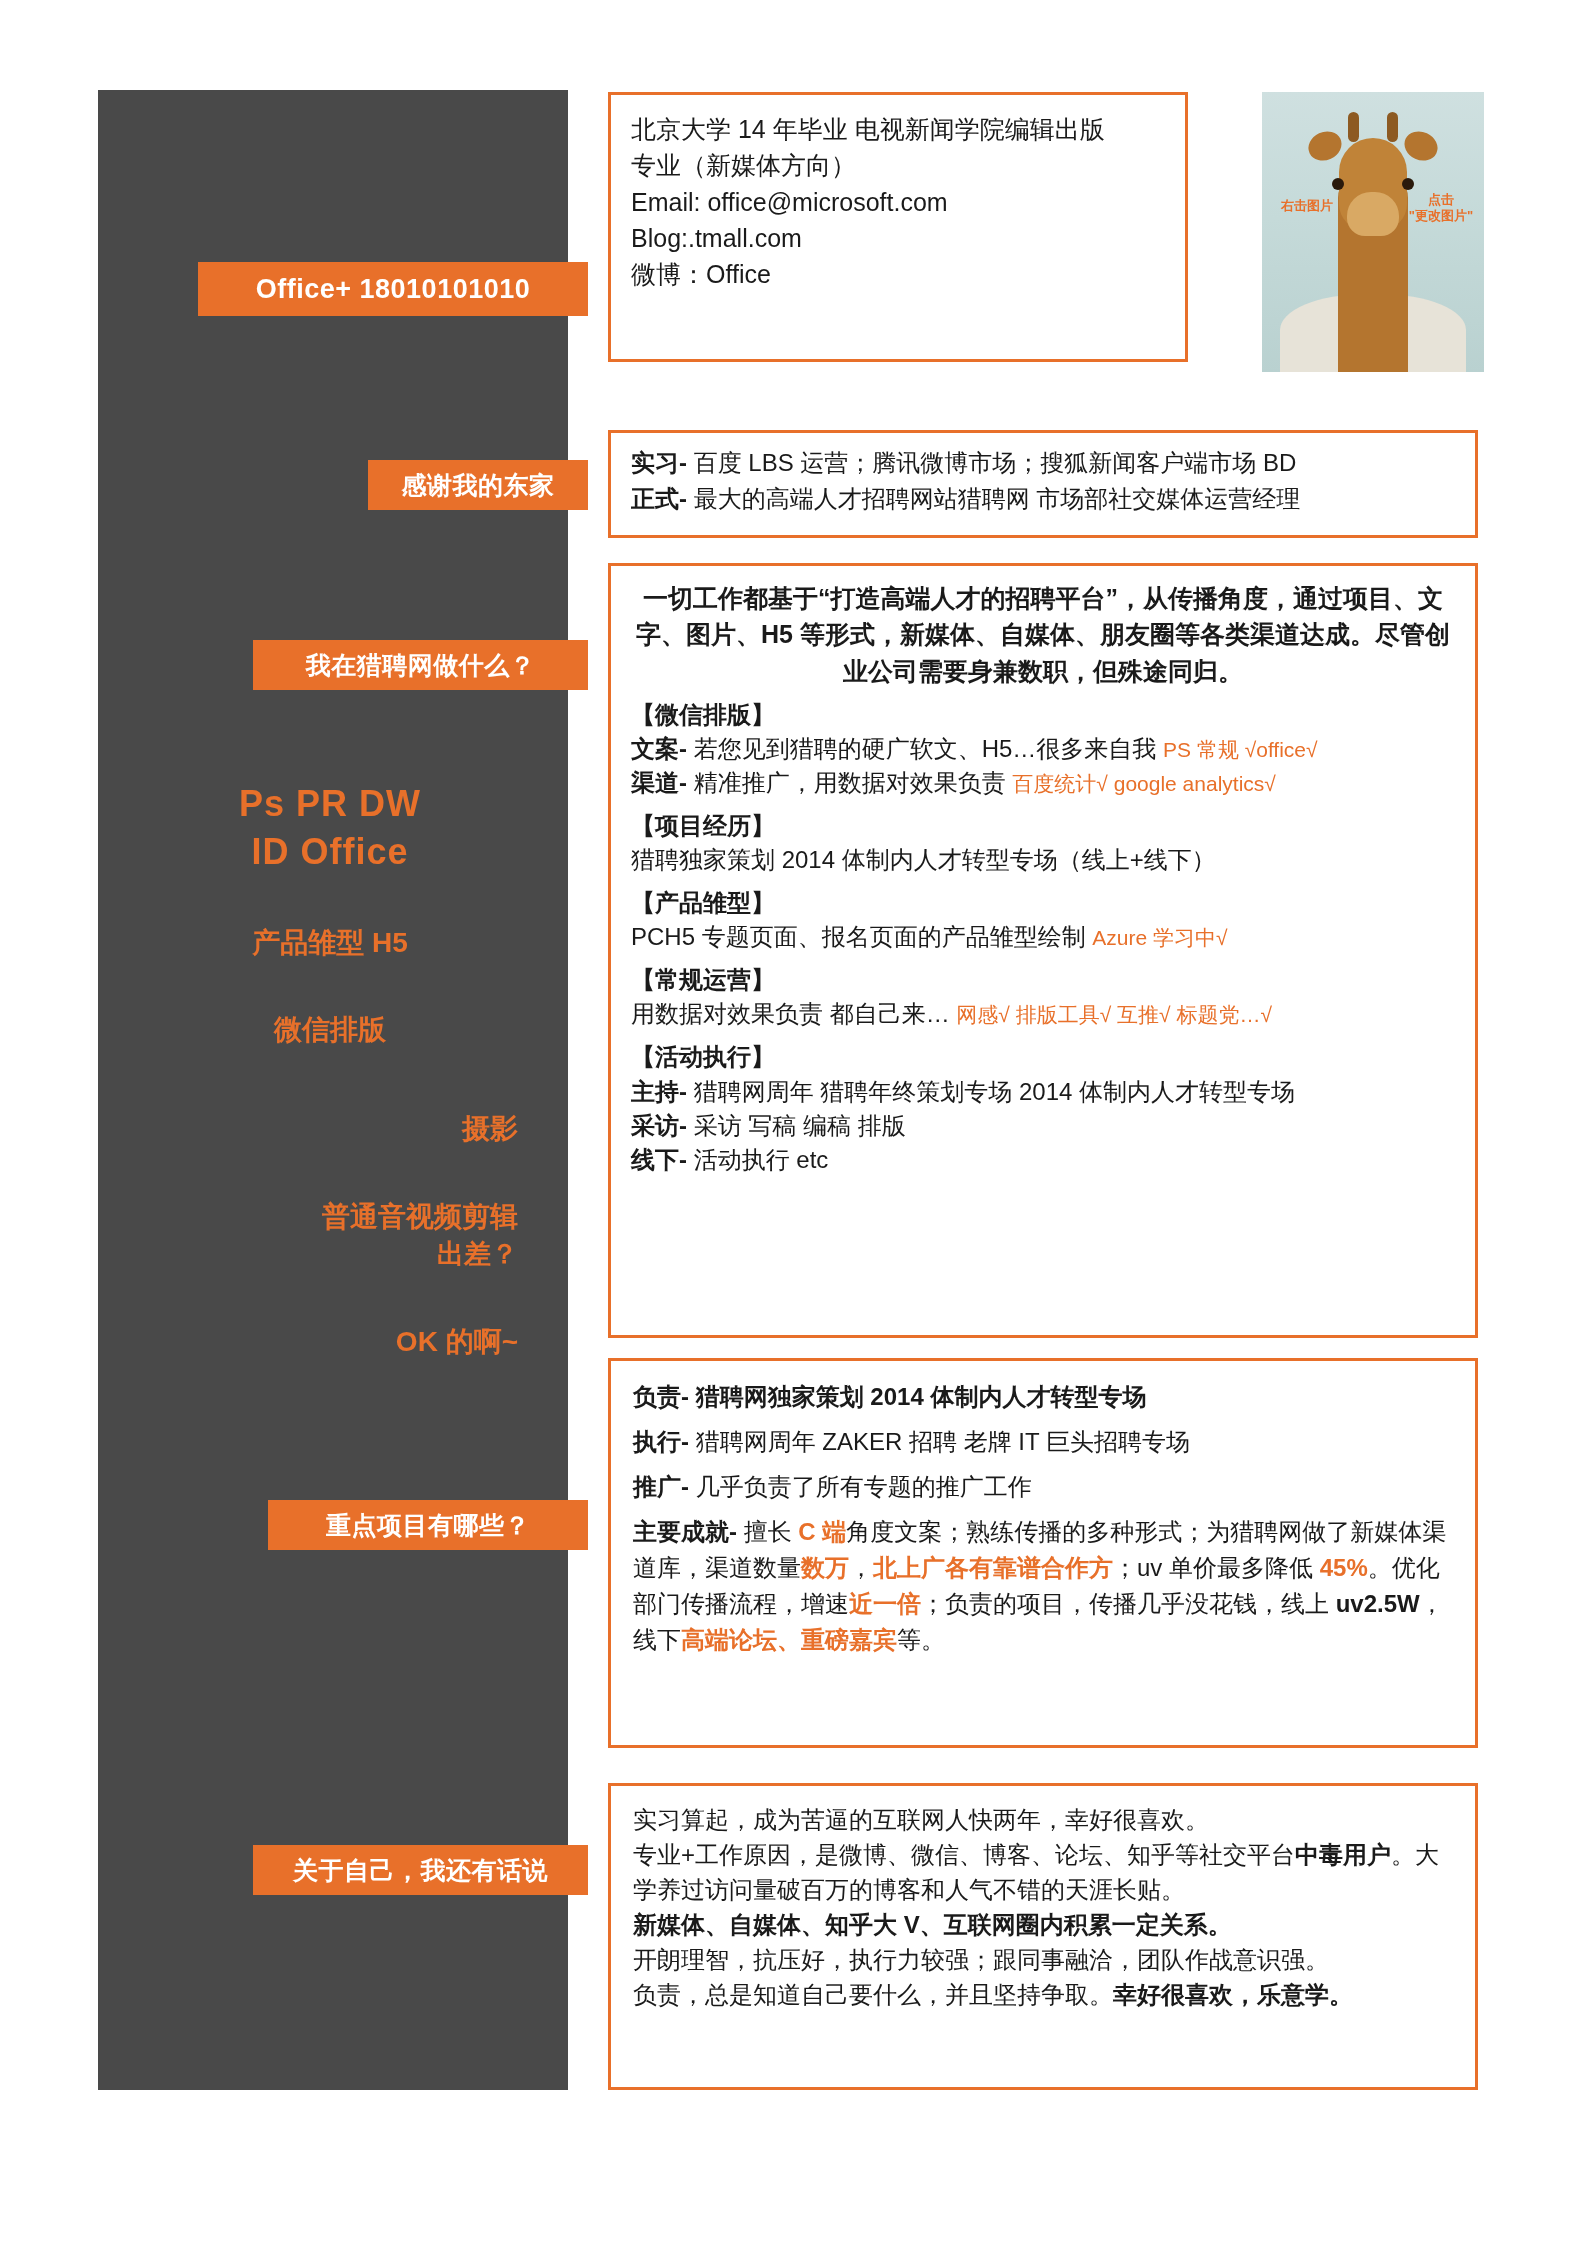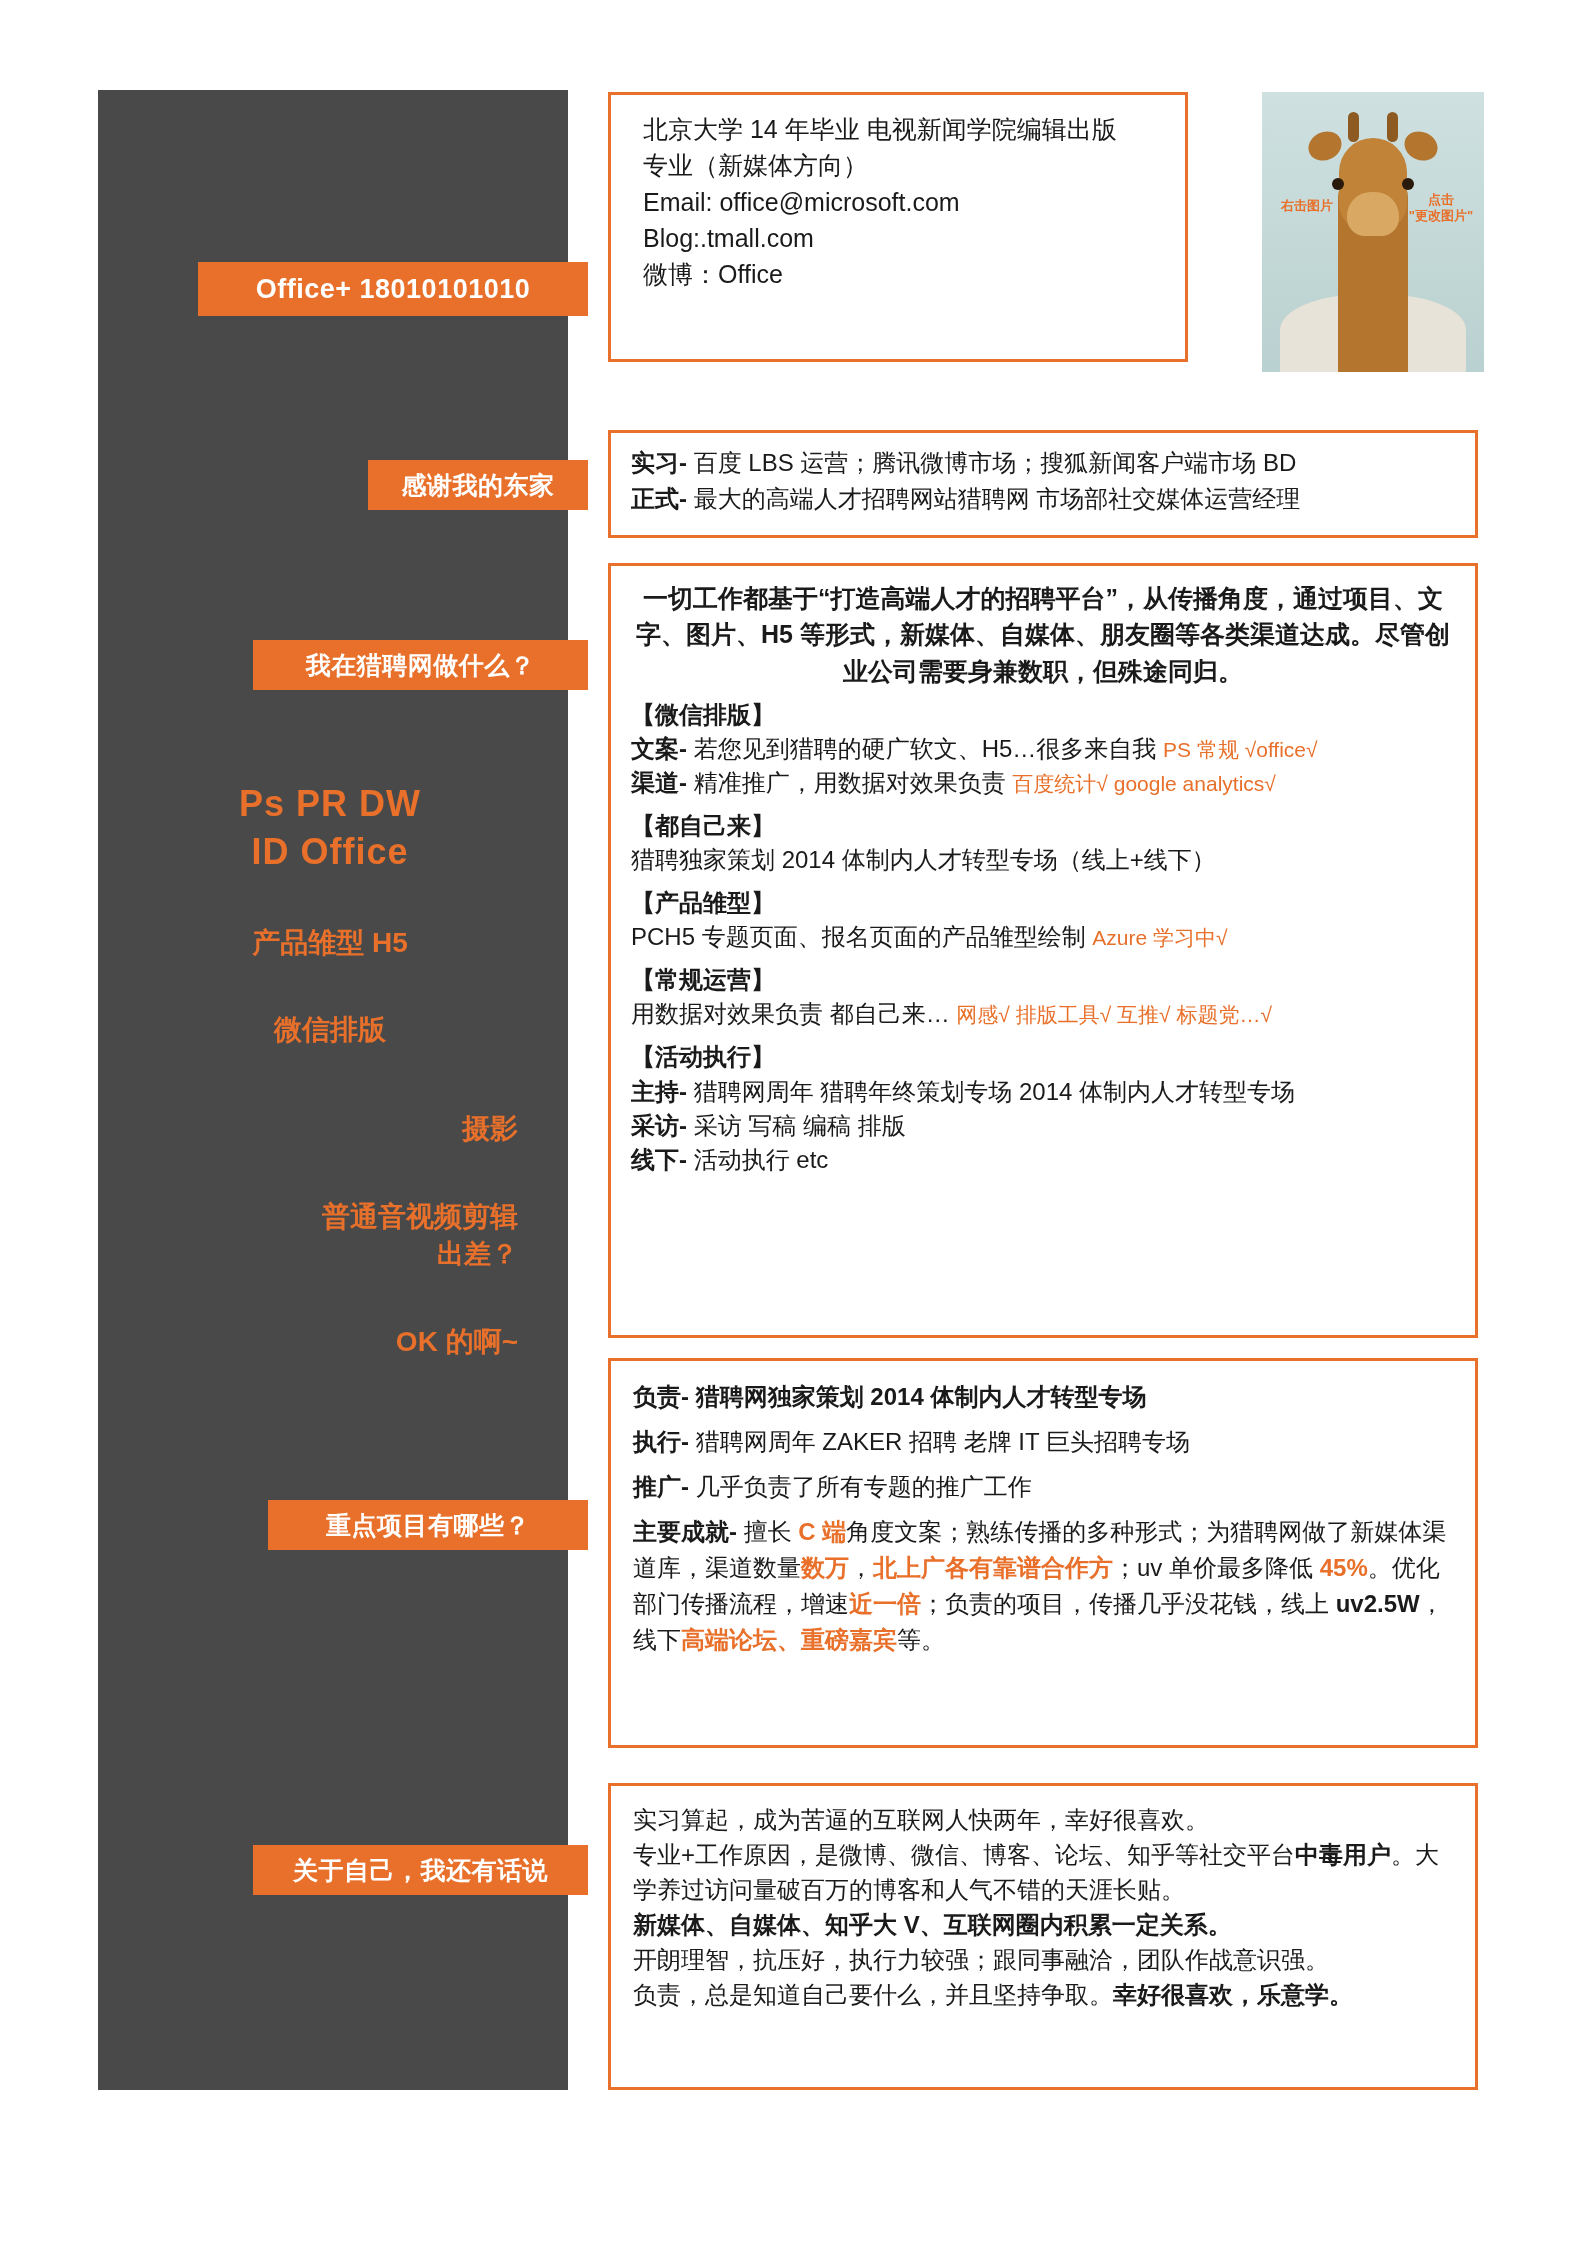--- a/index.html
+++ b/index.html
@@ -83,21 +83,21 @@
     line-height: 1.4;
   }
   .skills .right-al { text-align: right; padding-right: 22px; }
 
   
   .box {
     position: absolute;
     border: 3px solid #E8702A;
     box-sizing: border-box;
     background: #ffffff;
-    padding: 16px 32px;
+    padding: 16px 20px;
     color: #1a1a1a;
     font-size: 25px;
     line-height: 1.45;
   }
   .box-header { left: 608px; top: 92px;  width: 580px; height: 270px; }
   .box-exp    { left: 608px; top: 430px; width: 870px; height: 108px; }
   .box-main   { left: 608px; top: 563px; width: 870px; height: 775px; overflow: hidden; }
   .box-proj   { left: 608px; top: 1358px; width: 870px; height: 390px; }
   .box-self   { left: 608px; top: 1783px; width: 870px; height: 307px; }
 
@@ -278,21 +278,21 @@
       <span class="b">文案-</span>
       <span>若您见到猎聘的硬广软文、H5…很多来自我</span>
       <span class="sm-orange">PS 常规 √office√</span>
     </div>
     <div>
       <span class="b">渠道-</span>
       <span>精准推广，用数据对效果负责</span>
       <span class="sm-orange">百度统计√ google analytics√</span>
     </div>
 
-    <div class="mt b">【都自己来】</div>
+    <div class="mt b">【项目经历】</div>
     <div>猎聘独家策划  2014 体制内人才转型专场（线上+线下）</div>
 
     <div class="mt b">【产品雏型】</div>
     <div>
       <span>PCH5 专题页面、报名页面的产品雏型绘制</span>
       <span class="sm-orange">Azure 学习中√</span>
     </div>
 
     <div class="mt b">【常规运营】</div>
     <div>

